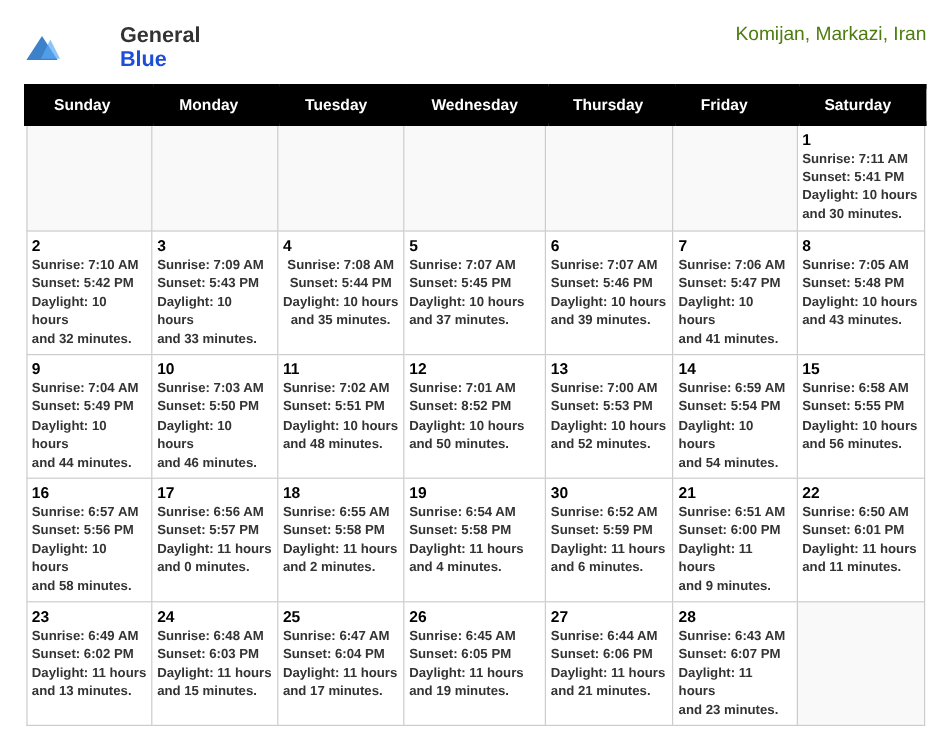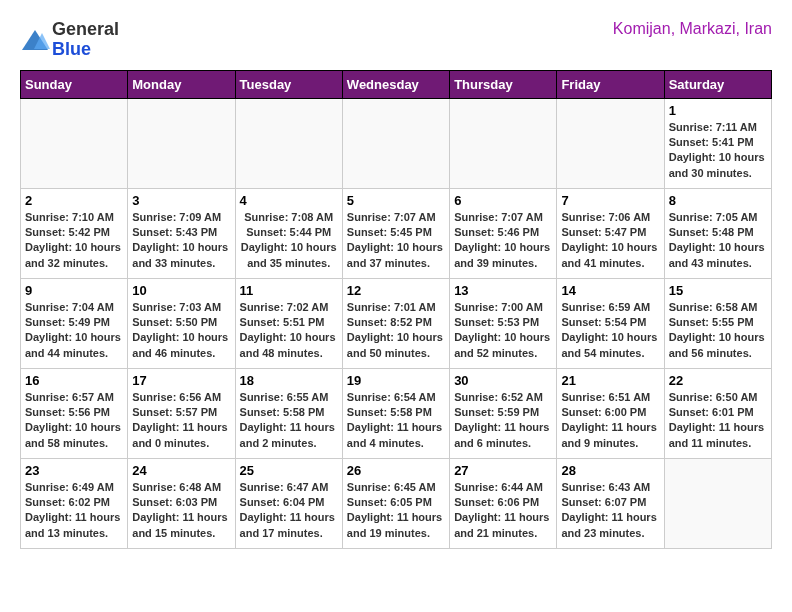--- a/index.html
+++ b/index.html
@@ -12,20 +12,21 @@
     }
     .header {
       display: flex;
       justify-content: space-between;
       align-items: flex-start;
       margin-bottom: 10px;
     }
     .logo {
       display: flex;
       align-items: center;
+      gap: 48px;
     }
     .logo-text {
       display: flex;
       flex-direction: column;
       line-height: 1.1;
     }
     .logo-general {
       font-size: 18px;
       font-weight: bold;
       color: #333;
@@ -43,34 +44,34 @@
     .title-block {
       text-align: right;
     }
     .month-title {
       font-size: 32px;
       font-weight: bold;
       color: #333;
     }
     .subtitle {
       font-size: 16px;
-      color: #a21caf;
+      color: #4d7c0f;
     }
     .calendar {
       width: 100%;
       border-collapse: collapse;
       font-size: 11px;
     }
     .calendar th {
-      background: #701a75;
+      background: #000000;
       color: #fff;
-      padding: 6px 4px;
+      padding: 6px 21px;
       text-align: left;
       font-size: 13px;
-      border: 1px solid #000000;
+      border: 4px solid #000000;
     }
     .calendar td {
       border: 1px solid #ccc;
       vertical-align: top;
       padding: 4px;
       width: calc(100% / 7);
       min-height: 80px;
       height: 90px;
     }
     .day-num {

